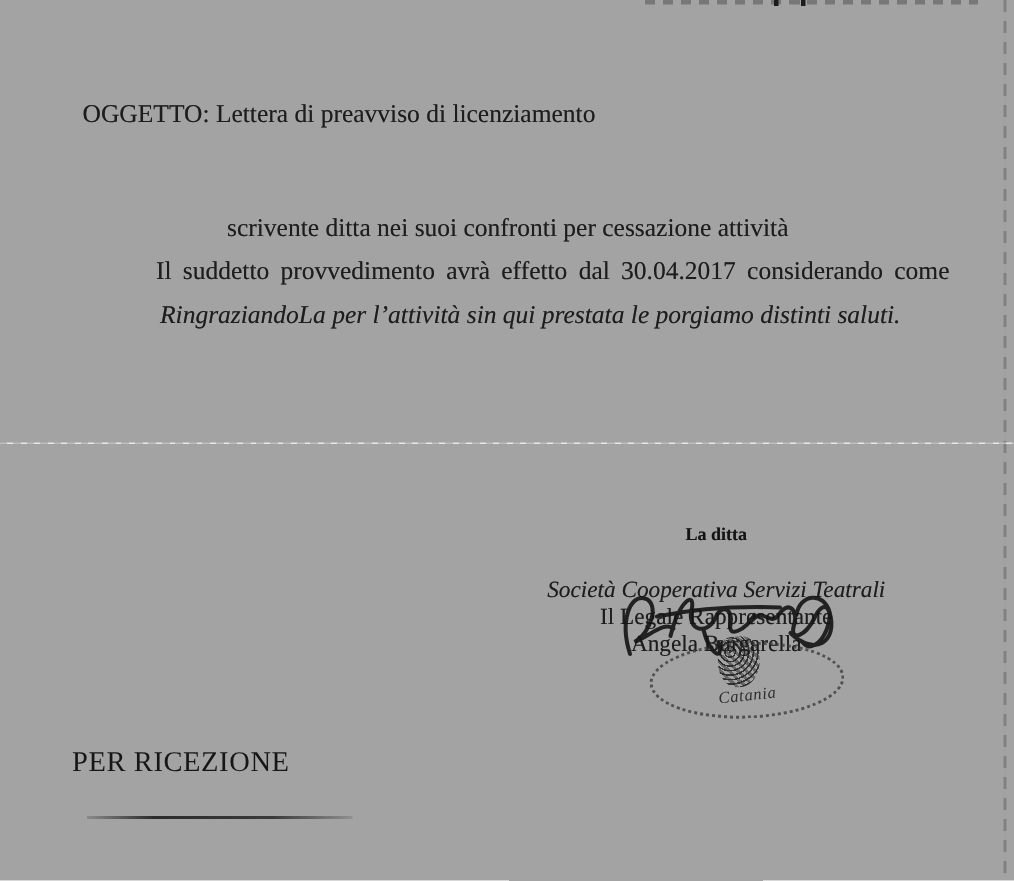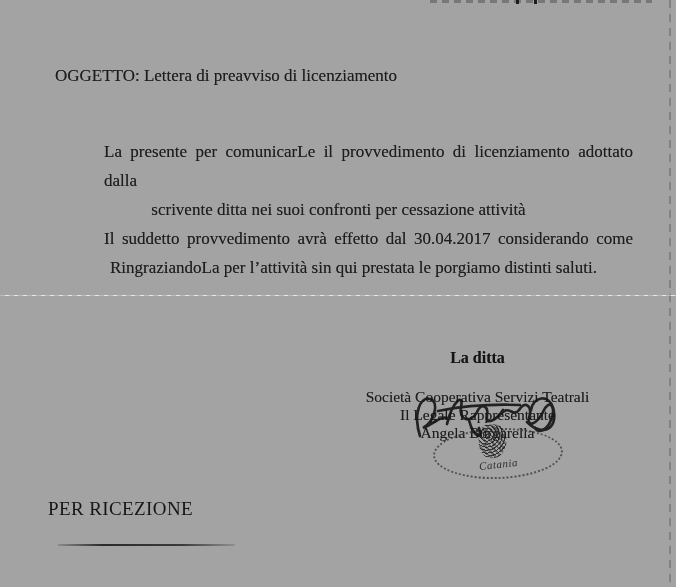--- a/index.html
+++ b/index.html
@@ -37,31 +37,31 @@
     z-index:2;
   }
   .body-block{
     position:absolute;left:44px;top:137px;width:589px;
     font-size:17px;line-height:29px;z-index:2;
     text-shadow:0 0 .4px rgba(0,0,0,.45);
   }
   .body-line{width:100%;text-align:center;}
   .jl{text-align:justify;text-align-last:justify;}
   .ind-par{padding-left:60px;box-sizing:border-box;}
-  .ind-small{padding-left:30px;box-sizing:border-box;}
+  .ind-small{padding-left:30px;box-sizing:border-box;font-style:italic;}
   .place-date{
     position:absolute;left:44px;top:297px;font-size:15px;font-weight:bold;
     color:#161616;z-index:2;letter-spacing:.2px;
   }
   .sig-col{
     position:absolute;left:320px;top:349px;width:315px;text-align:center;z-index:2;
     text-shadow:0 0 .4px rgba(0,0,0,.4);
   }
-  .sig-heading{font-size:16px;font-weight:bold;color:#141414;margin-bottom:21px;}
-  .sig-company{font-size:15.5px;line-height:18px;}
+  .sig-heading{font-size:12px;font-weight:bold;color:#141414;margin-bottom:21px;}
+  .sig-company{font-size:15.5px;line-height:18px;font-style:italic;}
   .sig-role{font-size:15.5px;line-height:18px;}
   .sig-name{font-size:15.5px;line-height:18px;}
   .reception{
     position:absolute;left:48px;top:498px;font-size:19px;font-weight:normal;
     color:#161616;letter-spacing:.4px;z-index:2;
   }
   .reception-line{
     position:absolute;left:58px;top:544px;width:177px;height:2px;
     background:linear-gradient(90deg,#8a8a8a,#2b2b2b 25%,#3a3a3a 70%,#909090);
     z-index:2;
@@ -97,21 +97,20 @@
 
   <div class="cutoff-top"></div>
   <div class="cutoff-dot d1"></div>
   <div class="cutoff-dot d2"></div>
   <div class="edge-line"></div>
   <div class="fold-line"></div>
 
   <div class="subject"><span>OGGETTO: Lettera di preavviso di licenziamento</span></div>
 
   <div class="body-block">
-    <div class="body-line jl ind-par">La presente per comunicarLe il provvedimento di licenziamento adottato dalla</div>
     <div class="body-line">scrivente ditta nei suoi confronti per cessazione attività</div>
     <div class="body-line jl ind-par">Il suddetto provvedimento avrà effetto dal 30.04.2017 considerando come</div>
     <div class="body-line ind-small">RingraziandoLa per l’attività sin qui prestata le porgiamo distinti saluti.</div>
   </div>
 
 
   <div class="sig-col">
     <div class="sig-heading">La ditta</div>
     <div class="sig-company">Società Cooperativa Servizi Teatrali</div>
     <div class="sig-role">Il Legale Rappresentante</div>

